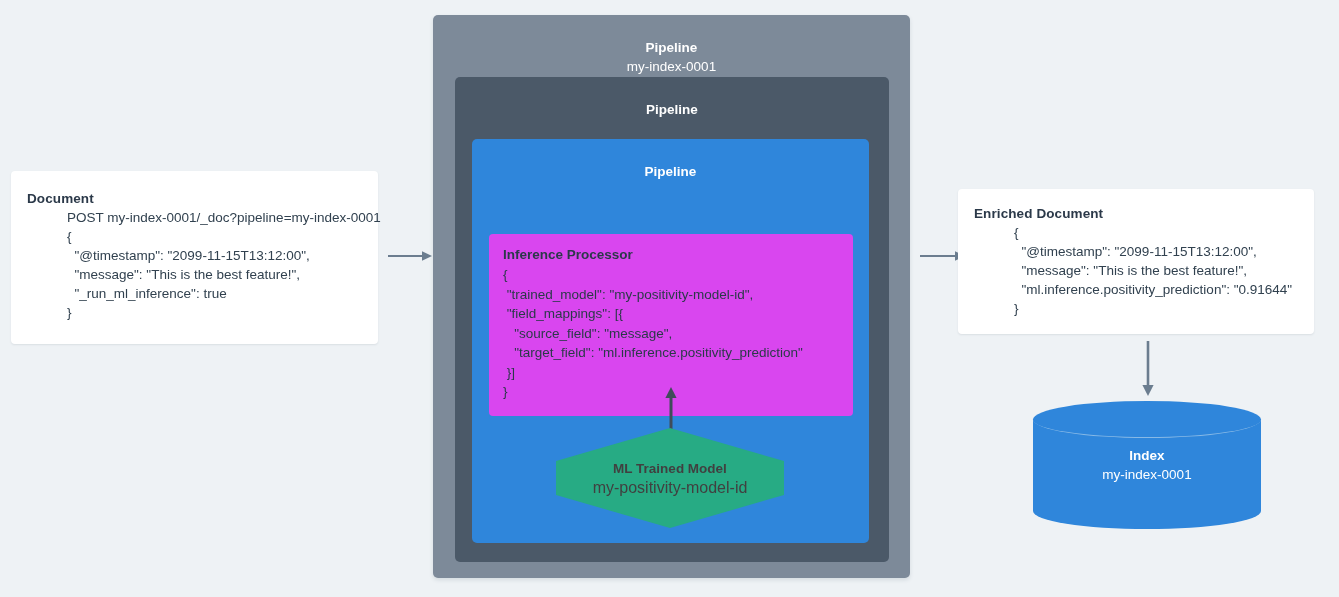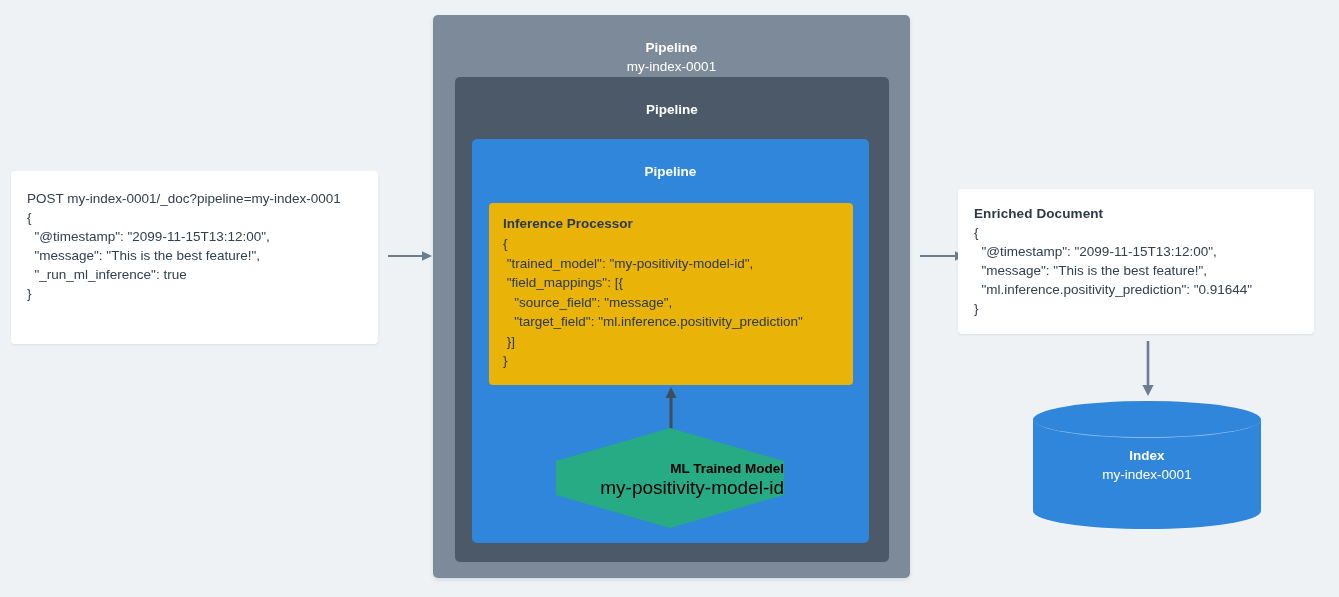--- a/index.html
+++ b/index.html
@@ -37,20 +37,21 @@
     font-size: 13.5px;
     line-height: 19px;
     letter-spacing: 0.1px;
     color: #2b3949;
   }
   .doc-line {
     font-size: 13.5px;
     line-height: 19px;
     color: #31414f;
     white-space: pre;
+    margin-left: 40px;
   }
 
   
   .pipe {
     position: absolute;
     box-sizing: border-box;
     border-radius: 5px;
   }
   .pipe-outer {
     background: #7d8a99;
@@ -75,59 +76,60 @@
   }
   .pipe-head .v {
     display: block;
     font-size: 13.5px;
     line-height: 20px;
   }
 
   
   .processor {
     position: absolute;
-    background: #eab308;
+    background: #d946ef;
     border-radius: 4px;
     box-sizing: border-box;
     color: #2b3949;
     padding: 10px 14px;
+    margin-top: 31px;
   }
   .proc-title {
     font-weight: bold;
     font-size: 13.5px;
     line-height: 21px;
     color: #2b3949;
   }
   .proc-line {
     font-size: 13.5px;
     line-height: 19.5px;
     color: #2b3949;
     white-space: pre;
   }
 
   
   .hex {
     position: absolute;
     display: flex;
     flex-direction: column;
-    align-items: flex-end;
+    align-items: center;
     justify-content: center;
     background: #27ab84;
-    color: #000000;
+    color: #404040;
     text-align: center;
     -webkit-clip-path: polygon(50% 0%, 100% 33%, 100% 67%, 50% 100%, 0% 67%, 0% 33%);
     clip-path: polygon(50% 0%, 100% 33%, 100% 67%, 50% 100%, 0% 67%, 0% 33%);
   }
   .hex .k {
     font-weight: bold;
     font-size: 13.5px;
     line-height: 19px;
   }
   .hex .v {
-    font-size: 19px;
+    font-size: 16px;
     line-height: 19px;
   }
 
   
   .cyl {
     position: absolute;
   }
   .cyl-body {
     position: absolute;
     left: 0;
@@ -183,20 +185,21 @@
   .arrow {
     position: absolute;
   }
 </style>
 </head>
 <body>
 
 <div id="stage">
 
   <div class="doc-card" style="left:11px; top:171px; width:367px; height:173px; padding:18px 16px 0 16px;">
+    <div class="doc-title">Document</div>
     <div class="doc-line">POST my-index-0001/_doc?pipeline=my-index-0001</div>
     <div class="doc-line">{</div>
     <div class="doc-line">  "@timestamp": "2099-11-15T13:12:00",</div>
     <div class="doc-line">  "message": "This is the best feature!",</div>
     <div class="doc-line">  "_run_ml_inference": true</div>
     <div class="doc-line">}</div>
   </div>
 
   <div class="arrow" style="left:388px; top:248px; width:45px; height:16px;">
     <svg width="45" height="16" viewBox="0 0 45 16">

